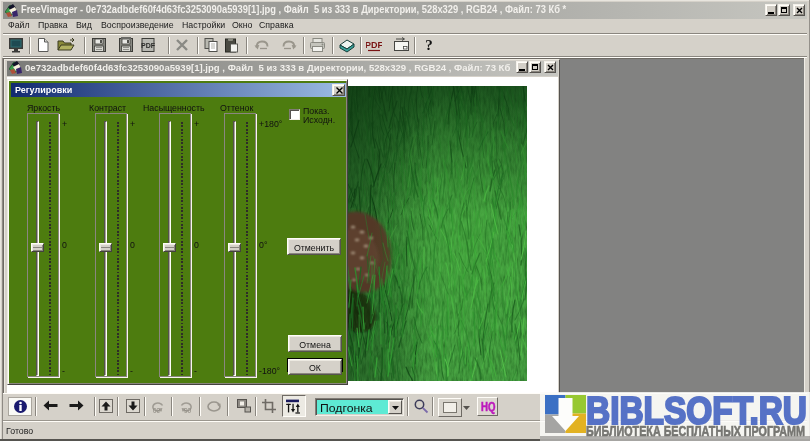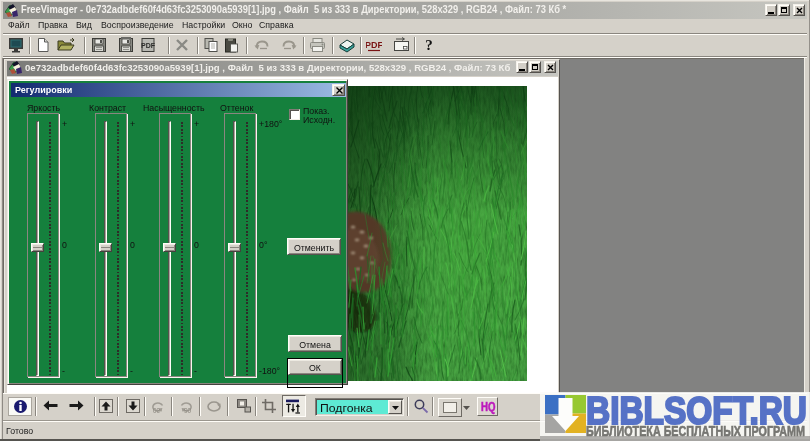--- a/index.html
+++ b/index.html
@@ -950,21 +950,21 @@
 <path d="M38 247 Q37 232 36 217" stroke="#27812a" stroke-width="0.8" fill="none" opacity="0.9"></path>
 <path d="M12 252 Q11 241 11 229" stroke="#39a437" stroke-width="0.7" fill="none" opacity="0.9"></path>
 <path d="M4 280 Q2 270 0 261" stroke="#339b33" stroke-width="1.1" fill="none" opacity="0.9"></path>
 <path d="M10 206 Q9 194 7 182" stroke="#2d8f2e" stroke-width="1.3" fill="none" opacity="0.9"></path>
 <path d="M40 290 Q43 271 46 252" stroke="#339b33" stroke-width="1.3" fill="none" opacity="0.9"></path>
 <path d="M3 232 Q4 220 5 208" stroke="#1c6620" stroke-width="1.0" fill="none" opacity="0.9"></path>
 </g>
 </svg>
 </div>
 
-<div class="abs" style="left:7px;top:79px;width:341px;height:306px;background:#15803d;border:1px solid;border-color:#ece9e1 #44423e #44423e #ece9e1;box-shadow:inset 1px 1px 0 #fffdf8, inset -1px -1px 0 #8a867f;">
+<div class="abs" style="left:7px;top:79px;width:341px;height:306px;background:#4d7c0f;border:1px solid;border-color:#ece9e1 #44423e #44423e #ece9e1;box-shadow:inset 1px 1px 0 #fffdf8, inset -1px -1px 0 #8a867f;">
 <div class="abs" style="left:3px;top:3px;width:335px;height:14px;background:linear-gradient(to right,#122a70,#9cbce4);"></div>
 <span class="t" style="left:7px;top:4px;font:bold 11px 'Liberation Sans',sans-serif;color:#fff;transform:scale(0.82,0.9);">Регулировки</span>
 <div class="capbtn" style="left:324px;top:4px;width:13px;height:12px;">
       <svg width="13" height="12" style="position:absolute;left:0;top:0;">
         <path d="M3.5 2.5 L9.5 8.5 M9.5 2.5 L3.5 8.5" stroke="#000" stroke-width="1.4"></path>
       </svg>
     </div>
 <span class="t" style="left:19px;top:22px;font:11px 'Liberation Sans',sans-serif;color:#111;transform:scale(0.8,0.85);">Яркость</span>
 <div class="abs" style="left:19px;top:33px;width:32px;height:264px;border:1px solid #8a8680;box-shadow:1px 1px 0 #f8f5ee;">
       <div style="position:absolute;left:8px;top:7px;width:3px;height:255px;background:#a8a49c;border-left:1px solid #55524e;border-top:1px solid #55524e;border-right:1px solid #fffdf8;border-bottom:1px solid #fffdf8;"></div>
@@ -1012,21 +1012,21 @@
 
 <div class="abs" style="left:281px;top:29px;width:11px;height:11px;background:#fff;border:1px solid;border-color:#807c76 #f2efe8 #f2efe8 #807c76;box-shadow:inset 1px 1px 0 #55524e;"></div>
 <span class="t" style="left:295px;top:25px;font:11px 'Liberation Sans',sans-serif;color:#111;transform:scale(0.8,0.85);">Показ.</span>
 <span class="t" style="left:295px;top:34px;font:11px 'Liberation Sans',sans-serif;color:#111;transform:scale(0.8,0.85);">Исходн.</span>
 <div class="btn" style="left:279px;top:158px;width:54px;height:17px;">
       <span class="t" style="left:50%;top:3px;font:11px 'Liberation Sans',sans-serif;color:#111;transform:translateX(-50%) scale(0.8,0.85);transform-origin:center top;">Отменить</span>
     </div>
 <div class="btn" style="left:280px;top:255px;width:54px;height:17px;">
       <span class="t" style="left:50%;top:3px;font:11px 'Liberation Sans',sans-serif;color:#111;transform:translateX(-50%) scale(0.8,0.85);transform-origin:center top;">Отмена</span>
     </div>
-<div class="abs" style="left:279px;top:278px;width:56px;height:30px;border:1px solid #000;">
+<div class="abs" style="left:279px;top:278px;width:56px;height:14px;border:1px solid #000;">
       <div class="btn" style="left:0;top:0;width:54px;height:16px;">
         <span class="t" style="left:50%;top:2px;font:11px 'Liberation Sans',sans-serif;color:#111;transform:translateX(-50%) scale(0.8,0.85);transform-origin:center top;">ОК</span>
       </div>
     </div>
 </div>
 
 <div class="abs" style="left:3px;top:393px;width:804px;height:27px;background:#d5d1c9;border-top:1px solid #fffdf8;"></div>
 <div class="sep" style="left:35px;top:397px;height:19px;"></div>
 <div class="sep" style="left:94px;top:397px;height:19px;"></div>
 <div class="sep" style="left:117px;top:397px;height:19px;"></div>

